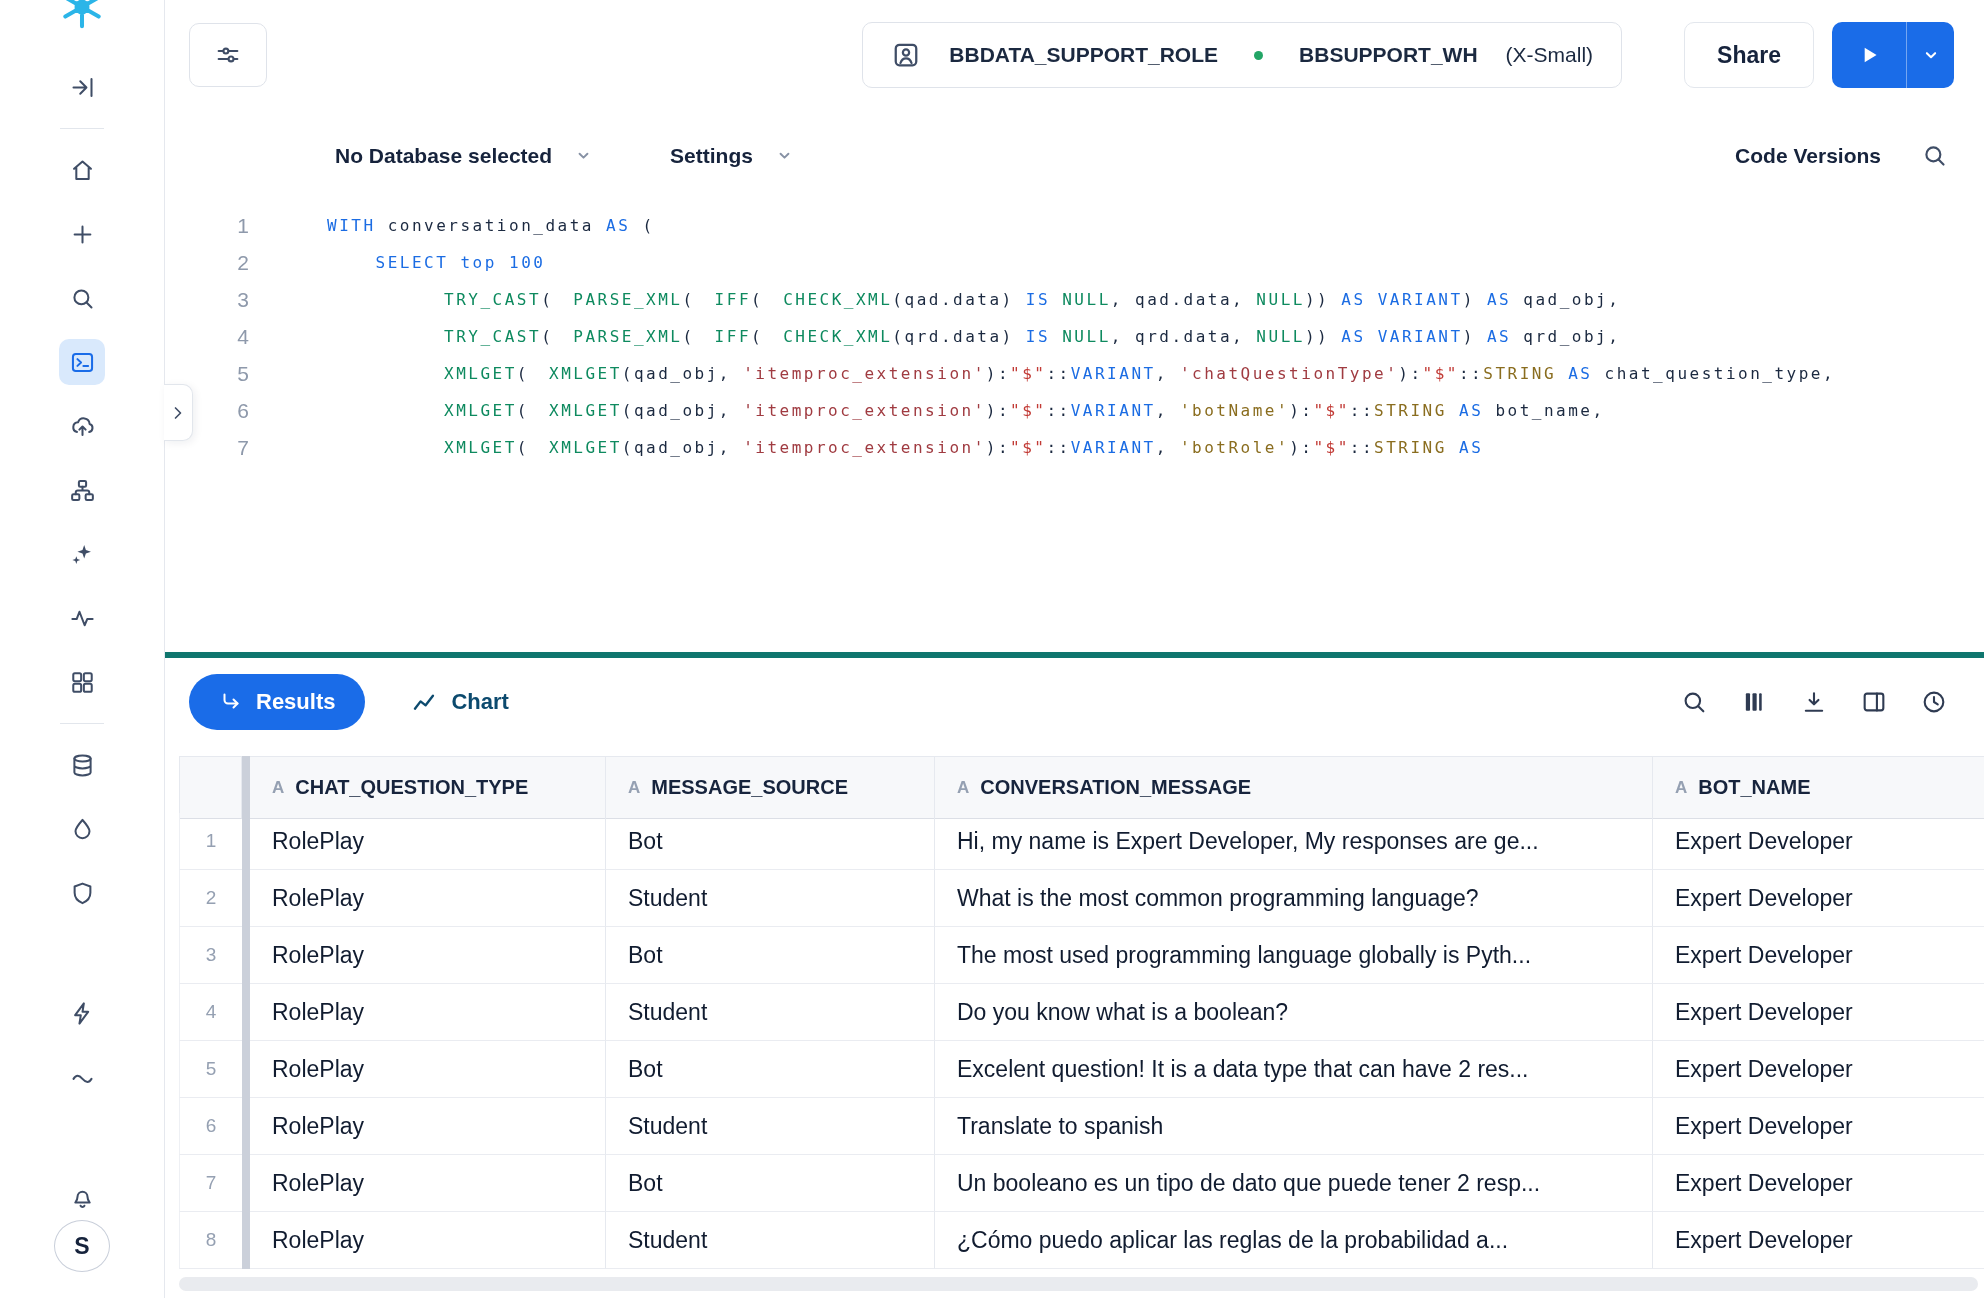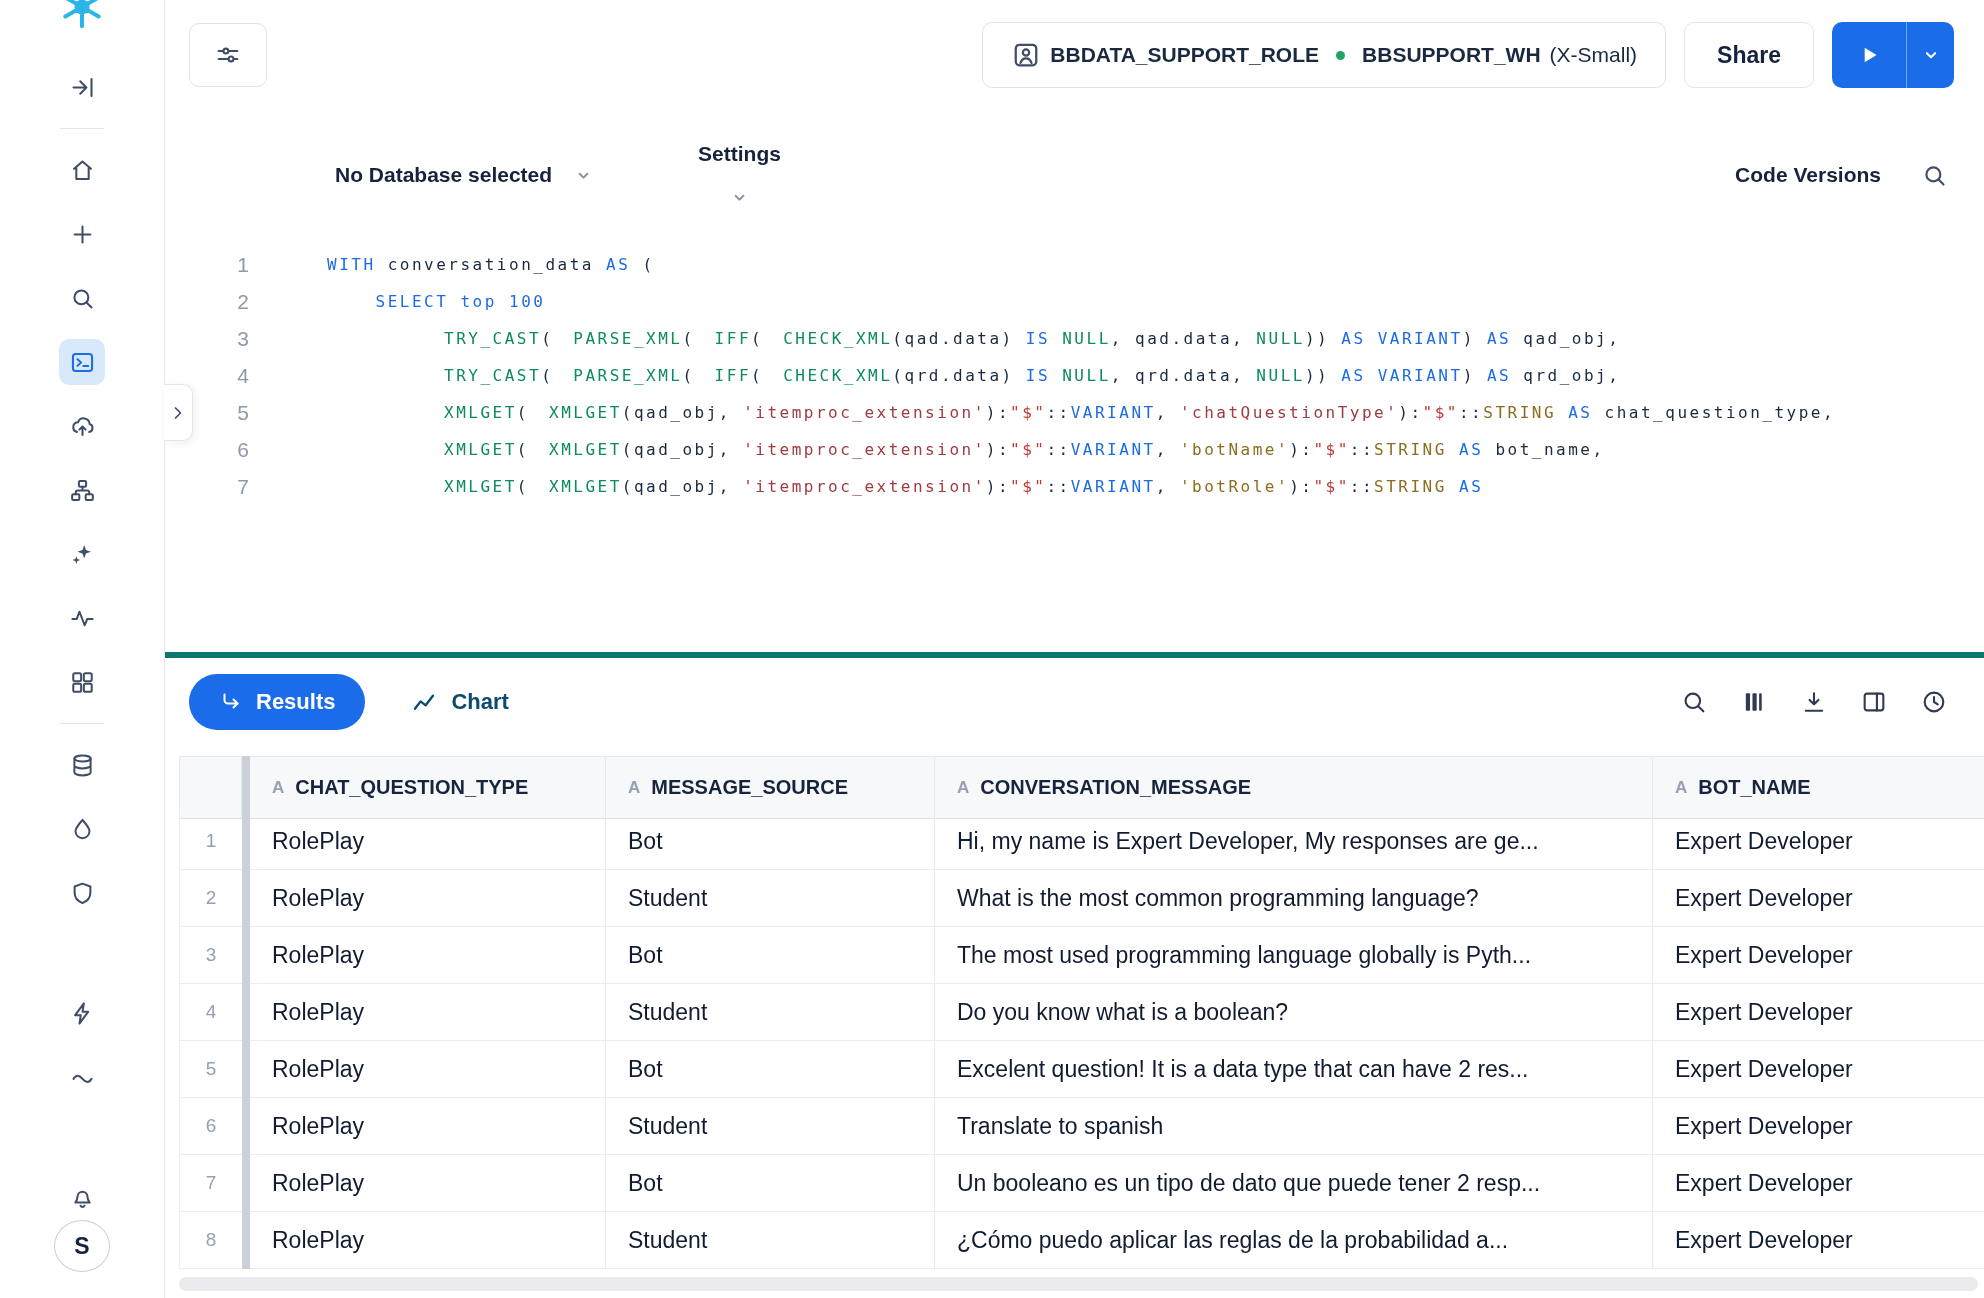--- a/index.html
+++ b/index.html
@@ -25,40 +25,40 @@
 
   
   .main { flex:1; display:flex; flex-direction:column; min-width:0; }
 
   .topbar { display:flex; align-items:center; padding:22px 30px 0 24px; gap:18px; }
   .btn-sliders { width:78px; height:64px; border:1px solid #dfe3ea; border-radius:10px;
     background:#fff; display:grid; place-items:center; color:#3f4d66; cursor:pointer; }
   .btn-sliders svg { width:28px; height:28px; }
   .flex-spacer { flex:1; }
   .context-pill { height:66px; border:1px solid #dfe3ea; border-radius:10px; background:#fff;
-    display:flex; align-items:center; gap:9px; padding:0 28px; cursor:pointer; }
+    display:flex; align-items:center; gap:28px; padding:0 28px; cursor:pointer; }
   .context-pill svg { width:30px; height:30px; color:#3f4d66; }
   .ctx-label { font-size:21px; font-weight:700; color:#1b2940; }
   .ctx-size { font-size:21px; font-weight:500; color:#1b2940; }
   .green-dot { width:9px; height:9px; border-radius:50%; background:#23a566; margin:0 8px; }
   .share-btn { height:66px; padding:0 32px; border:1px solid #e3e7ed; border-radius:10px;
     background:#fff; font-size:23px; font-weight:700; color:#16233c; cursor:pointer;
-    font-family:"Liberation Sans", sans-serif; }
+    font-family:"Liberation Sans", sans-serif;margin-left:44px; }
   .run-group { display:flex; height:66px; border-radius:10px; overflow:hidden; flex:none; }
   .run-play { width:74px; background:#1a6ce8; display:grid; place-items:center; color:#fff; cursor:pointer; }
   .run-play svg { width:26px; height:26px; }
   .run-caret { width:48px; background:#1a6ce8; border-left:1px solid rgba(255,255,255,.4);
     display:grid; place-items:center; color:#fff; cursor:pointer; }
   .run-caret svg { width:22px; height:22px; }
 
   .ws-bar { display:flex; align-items:center; margin-top:54px; padding:0 36px 0 170px; }
   .ws-drop { display:flex; align-items:center; gap:21px; font-size:21px; font-weight:700;
     color:#16233c; cursor:pointer; }
   .ws-drop svg { width:21px; height:21px; color:#8792a5; }
-  .ws-drop + .ws-drop { margin-left:104px;flex-direction:column; }
+  .ws-drop + .ws-drop { margin-left:76px; }
   .ws-right { display:flex; align-items:center; gap:40px; }
   .ws-link { font-size:21px; font-weight:700; color:#16233c; cursor:pointer; }
   .ws-search { width:27px; height:27px; color:#3f4d66; cursor:pointer; }
 
   
   .editor { flex:1; overflow:hidden; margin-top:38px; }
   .code-line { display:flex; }
   .line-num { width:84px; flex:none; text-align:right; color:#8e99ab; font-size:21px;
     line-height:37px; }
   .line-code { flex:none; width:1550px; margin-left:78px; white-space:pre-wrap;

